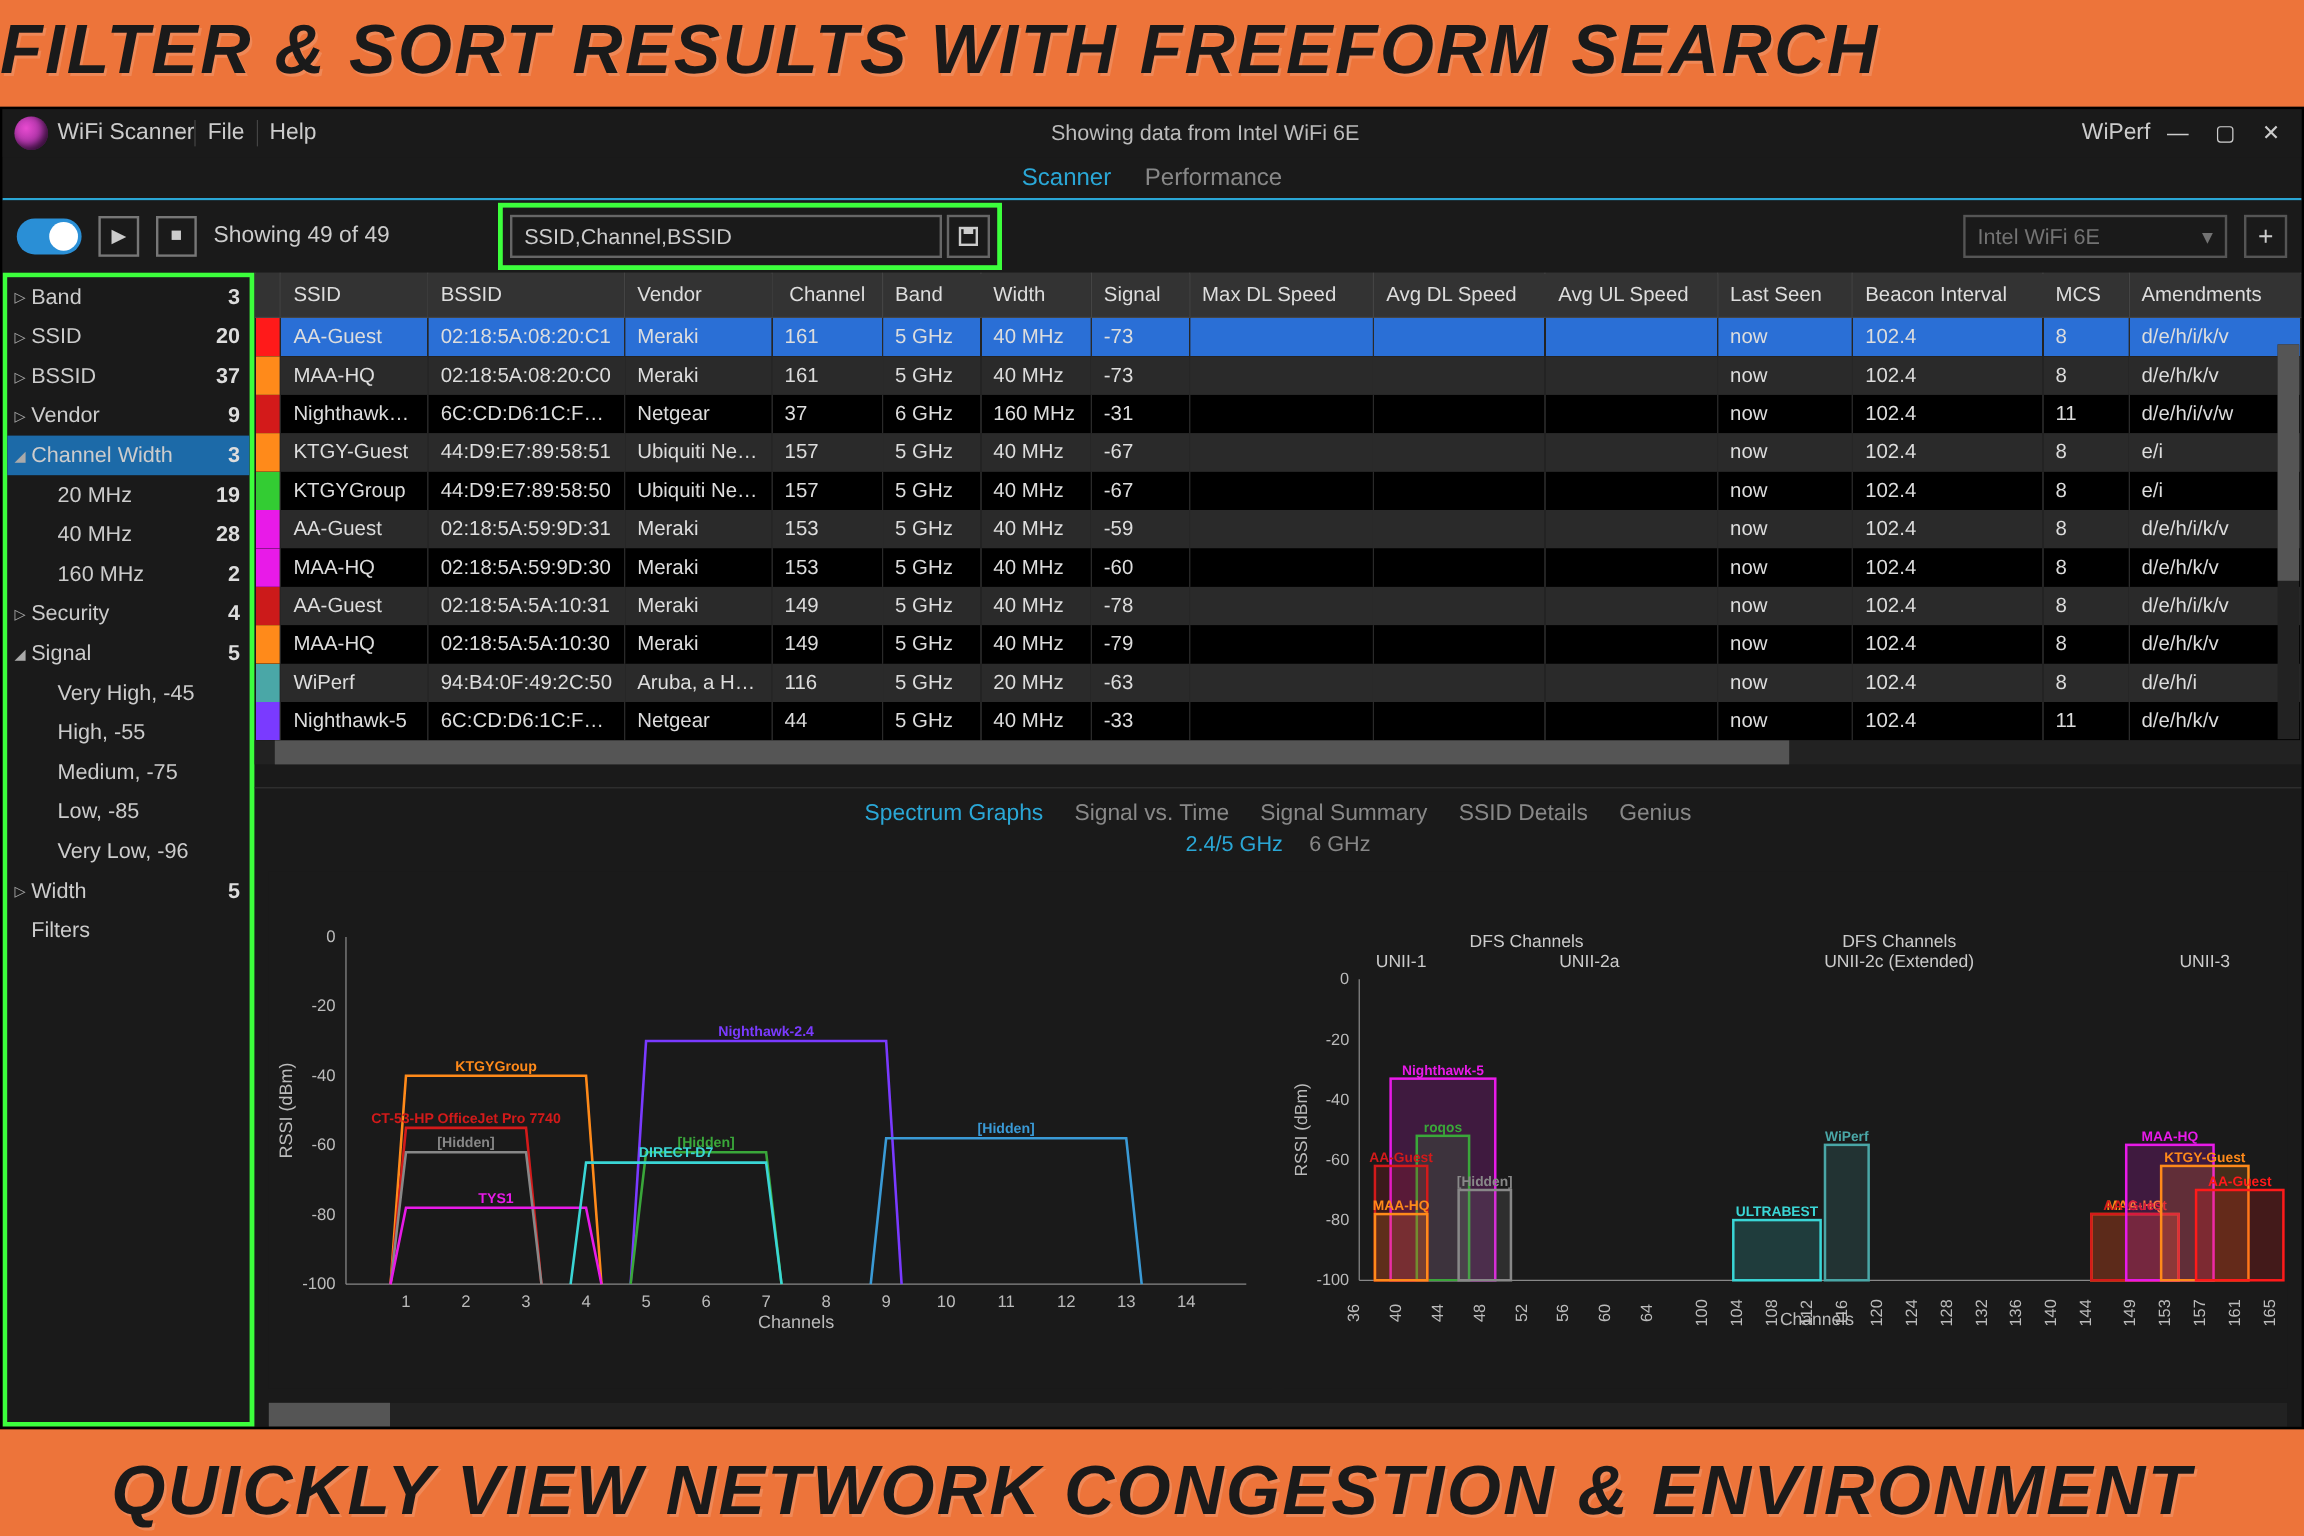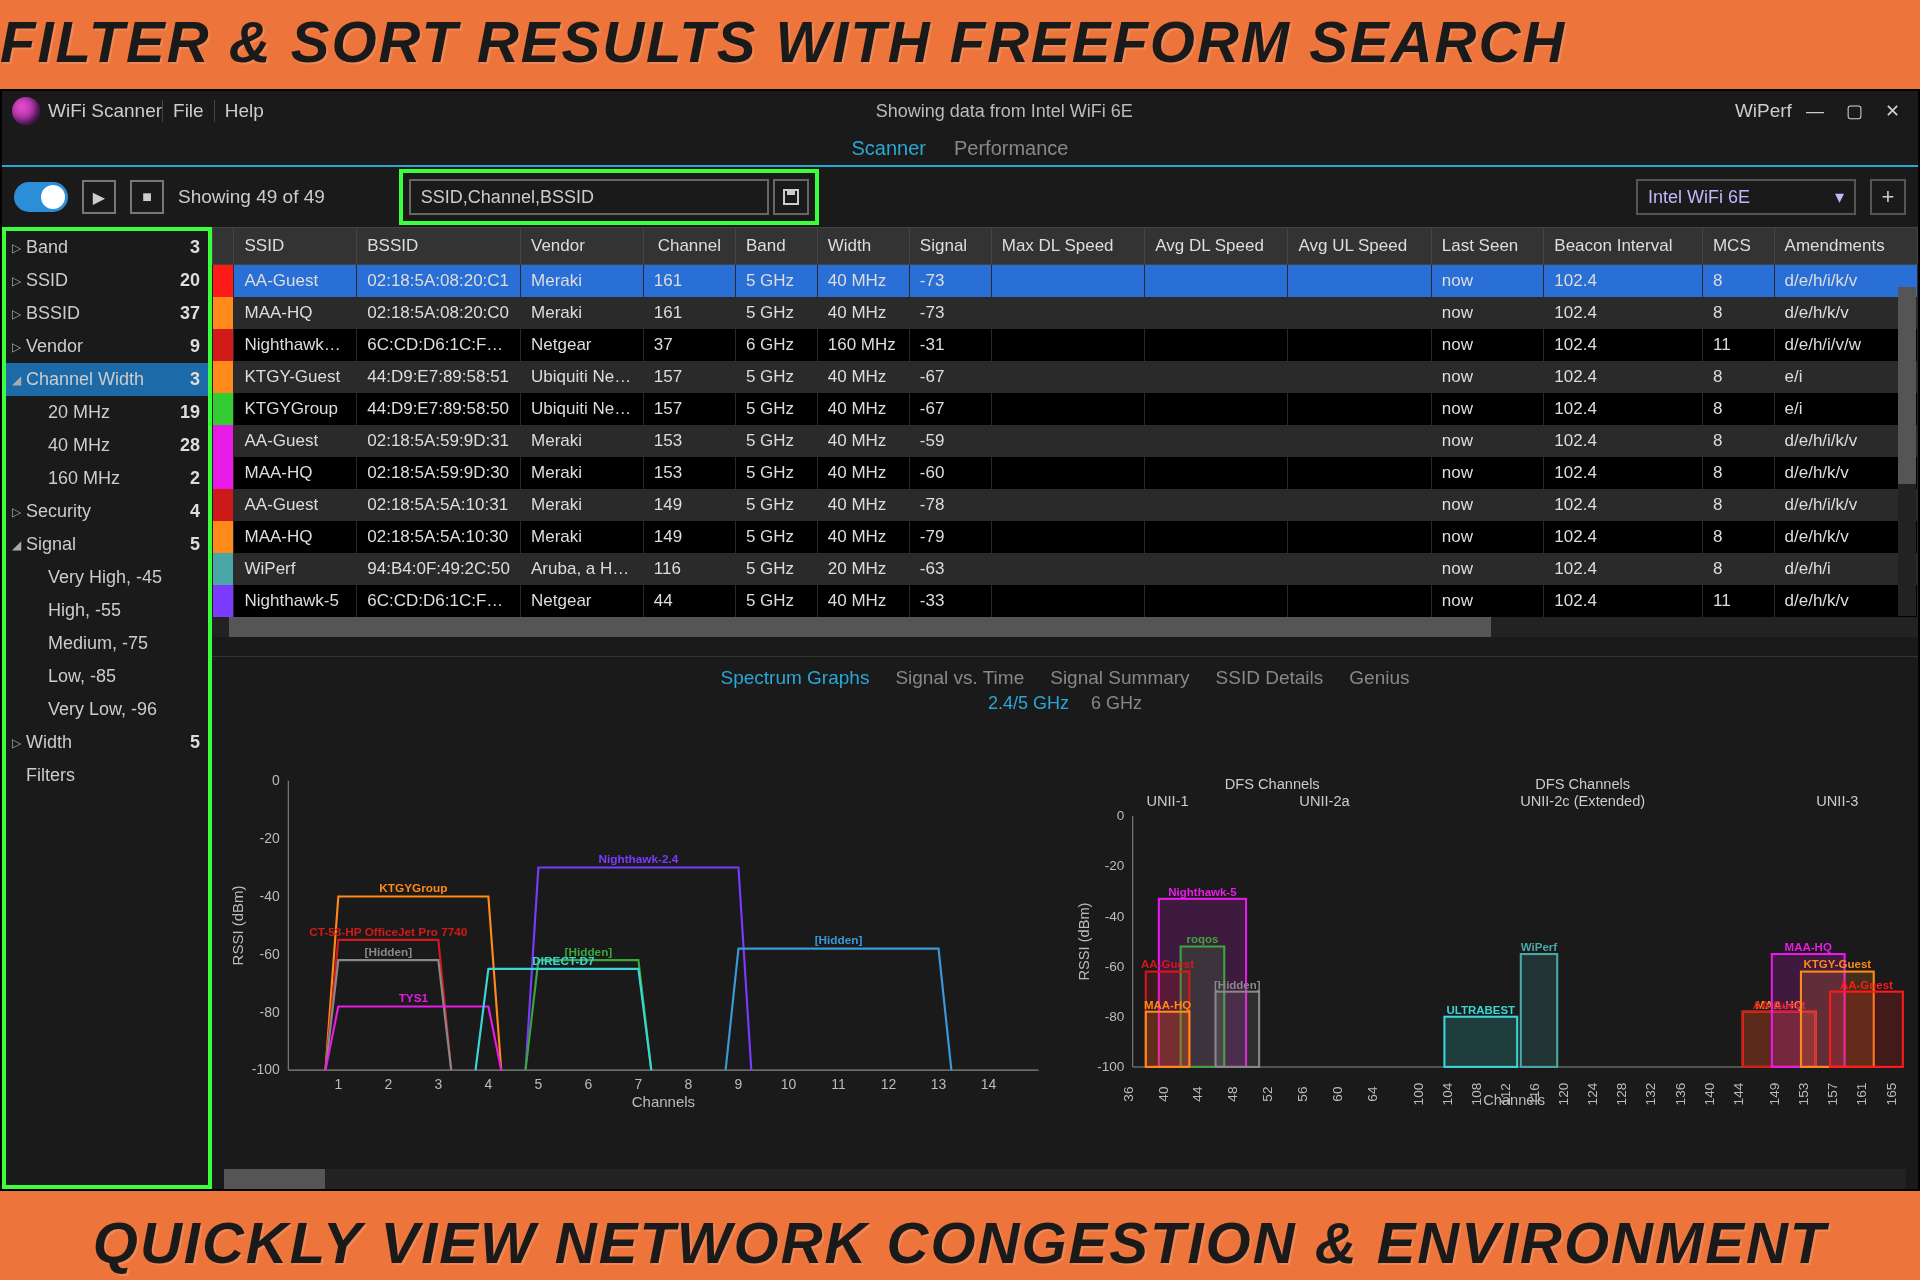--- a/index.html
+++ b/index.html
@@ -14,25 +14,25 @@
 .tb-status{flex:1;text-align:center;color:#bbb;font-size:18px}
 .winbtns{display:flex;gap:22px;align-items:center;color:#ccc;padding-right:12px}
 .winbtns span{font-size:18px}
 .subtabs{height:36px;display:flex;justify-content:center;align-items:center;gap:28px;font-size:20px;color:#888;border-bottom:2px solid #2aa7d6}
 .subtabs .active{color:#2aa7d6}
 .toolbar{height:60px;display:flex;align-items:center;padding:0 12px;gap:14px;background:#1a1a1a}
 .toggle{width:54px;height:30px;border-radius:15px;background:#2a8fd6;position:relative;cursor:pointer}
 .toggle::after{content:"";position:absolute;right:3px;top:3px;width:24px;height:24px;border-radius:50%;background:#fff}
 .sqbtn{width:34px;height:34px;border:2px solid #777;display:flex;align-items:center;justify-content:center;color:#ccc;cursor:pointer;font-size:16px}
 .showing{color:#ccc;font-size:19px}
-.searchbox{border:4px solid #3cff3c;display:flex;align-items:center;padding:6px;margin-left:60px}
+.searchbox{border:4px solid #3cff3c;display:flex;align-items:center;padding:6px;margin-left:76px}
 .searchbox input{width:360px;height:36px;background:#1a1a1a;border:2px solid #666;color:#ccc;padding:0 10px;font-size:18px}
 .searchbox .savebtn{width:36px;height:36px;border:2px solid #666;margin-left:4px;display:flex;align-items:center;justify-content:center;color:#ccc;cursor:pointer}
 .spacer{flex:1}
-.adapter{width:220px;height:36px;border:2px solid #555;background:#1a1a1a;color:#c4b5fd;padding:0 10px;display:flex;align-items:center;justify-content:space-between;font-size:18px;cursor:pointer}
+.adapter{width:220px;height:36px;border:2px solid #555;background:#1a1a1a;color:#737373;padding:0 10px;display:flex;align-items:center;justify-content:space-between;font-size:18px;cursor:pointer}
 .addbtn{width:36px;height:36px;border:2px solid #555;display:flex;align-items:center;justify-content:center;color:#ccc;font-size:22px;cursor:pointer}
 .body{flex:1;display:flex;overflow:hidden}
 .sidebar{width:210px;border:4px solid #3cff3c;background:#1a1a1a;color:#ccc;font-size:18px;overflow:hidden}
 .sb-row{display:flex;align-items:center;padding:6px 8px 6px 6px;cursor:pointer}
 .sb-row .caret{width:14px;display:inline-block;font-size:12px;color:#aaa}
 .sb-row .lbl{flex:1}
 .sb-row .cnt{color:#ddd;font-weight:bold}
 .sb-row.active{background:#1c6aa8}
 .sb-sub{padding-left:28px}
 .main{flex:1;display:flex;flex-direction:column;overflow:hidden}

